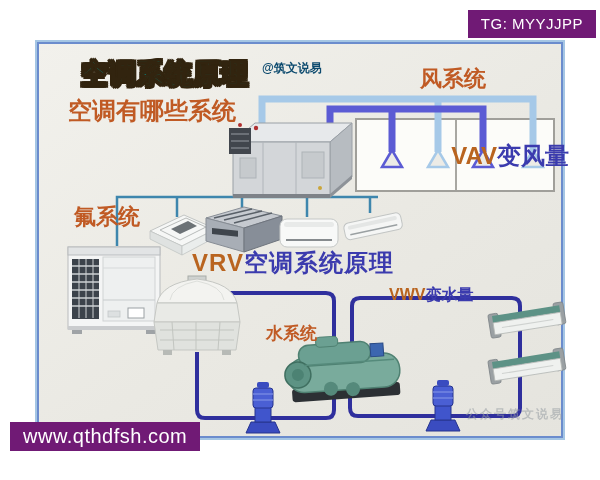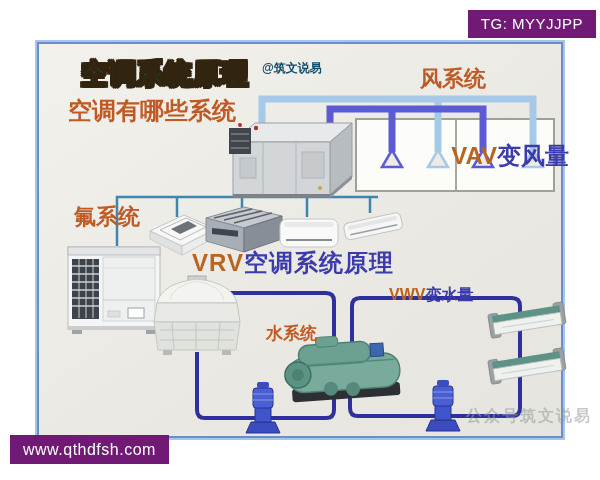--- a/index.html
+++ b/index.html
@@ -8,21 +8,21 @@
     font-family:"Liberation Sans","DejaVu Sans",sans-serif;
     overflow:hidden;
   }
   .abs{position:absolute;}
   
   .badge{
     background:#701a75;color:#fff;font-size:15px;line-height:28px;
     padding:0 13px;white-space:nowrap;letter-spacing:.5px;
   }
   #tg-badge{top:10px;right:4px;}
-  #site-badge{top:435px;left:10px;font-size:16px;line-height:29px;}
+  #site-badge{top:422px;left:10px;font-size:20px;line-height:29px;}
   
   #frame{
     left:35px;top:40px;width:526px;height:396px;
     border:2px solid #a5c6e4;
     box-shadow:inset 0 0 0 2px #6b8ccd;
     background:linear-gradient(145deg,#f2f1ec 0%,#eae9e3 55%,#e5e4de 100%);
   }
   
   #vav-box{
     left:355px;top:118px;width:196px;height:70px;
@@ -43,21 +43,21 @@
   #air-label{left:420px;top:64px;}
   #fluor-label{left:74px;top:202px;}
   #water-label{left:266px;top:322px;font-size:17px;}
   .combo{font-weight:bold;}
   .combo .abbr{color:#b9641f;}
   .combo .cjk{color:#3b3bae;}
   #vav-label{left:355px;top:140px;width:196px;text-align:right;font-size:24px;margin-left:18px;}
   #vrv-label{left:192px;top:247px;font-size:24px;letter-spacing:1px;}
   #vwv-label{left:372px;top:285px;font-size:16px;margin-left:17px;}
   #watermark{
-    left:466px;top:406px;font-size:16px;font-weight:bold;
+    left:466px;top:406px;font-size:12px;font-weight:bold;
     color:rgba(150,156,162,.55);letter-spacing:2px;
   }
   svg{position:absolute;left:0;top:0;}
 </style>
 </head>
 <body>
 
 <div id="frame" class="abs"></div>
 
 <div id="vav-box" class="abs">

